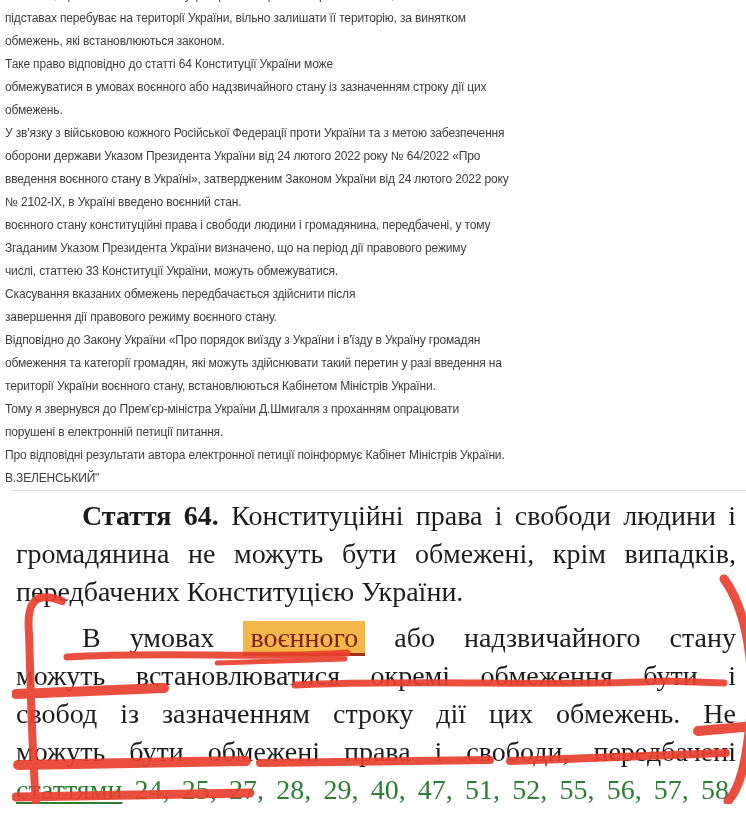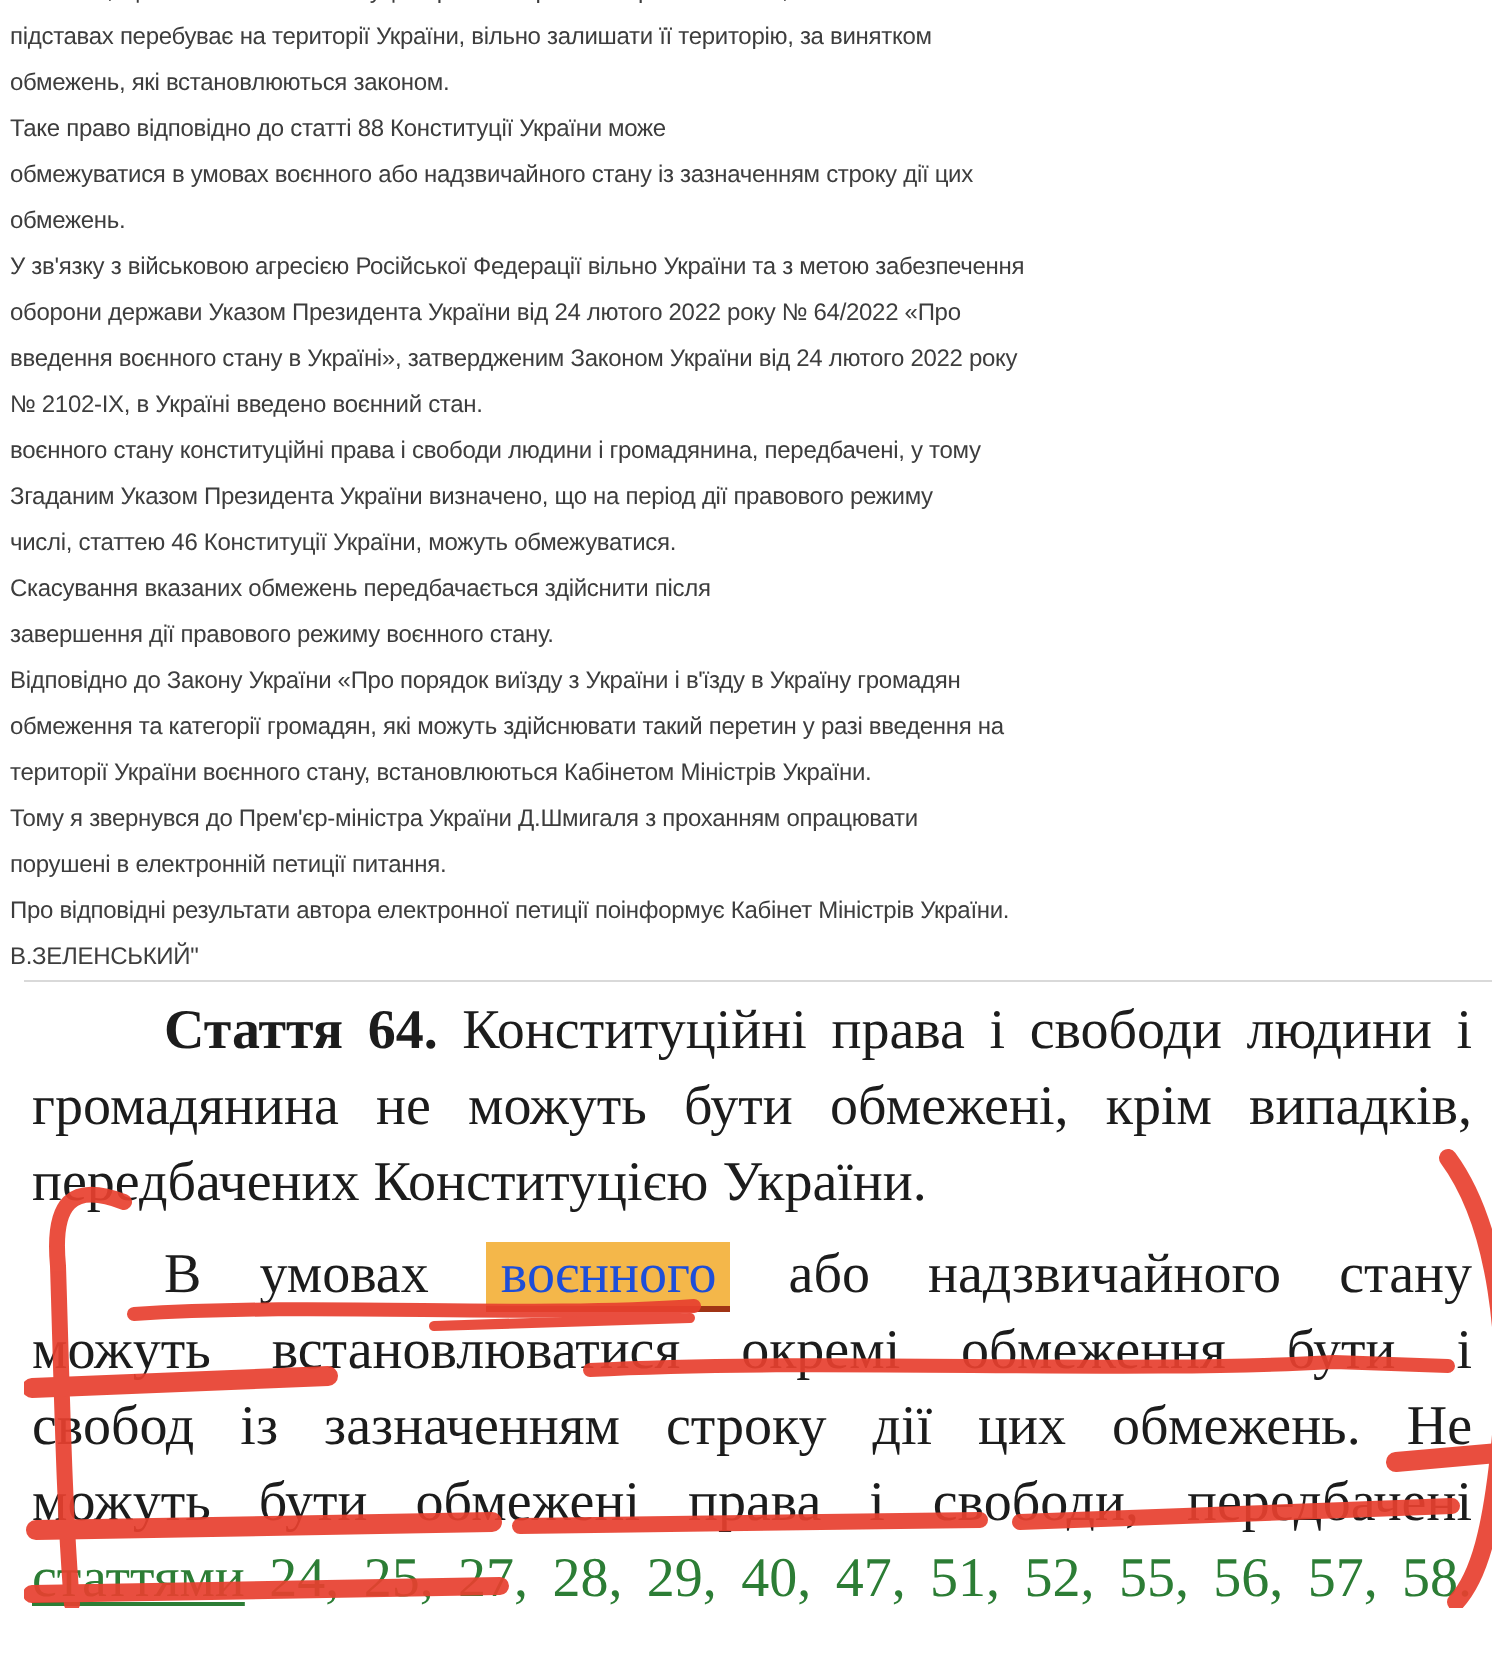--- a/index.html
+++ b/index.html
@@ -40,21 +40,21 @@
   }
   .bline.left{
     text-align:center;
     text-align-last:left;
   }
   .indent{display:inline-block;width:66px;}
   .bk-bold{font-weight:bold;}
   .para2{margin-top:8px;}
   .hl{
     background:#f4b74a;
-    color:#1d4ed8;
+    color:#7f1d1d;
     padding:1px 7px 0 7px;
     border-bottom:3px solid #a03415;
   }
   .green{color:#2c7d35;}
   .glink{
     text-decoration:underline;
     text-decoration-thickness:2px;
     text-underline-offset:3px;
   }
   .num{
@@ -67,30 +67,30 @@
     pointer-events:none;
   }
 </style>
 </head>
 <body>
 
 <div class="response">
   <div class="tline">зазначає, що статтею 33 Конституції України закріплено право кожного, хто на законних</div>
   <div class="tline">підставах перебуває на території України, вільно залишати її територію, за винятком</div>
   <div class="tline">обмежень, які встановлюються законом.</div>
-  <div class="tline">Таке право відповідно до статті 88 Конституції України може</div>
+  <div class="tline">Таке право відповідно до статті 64 Конституції України може</div>
   <div class="tline">обмежуватися в умовах воєнного або надзвичайного стану із зазначенням строку дії цих</div>
   <div class="tline">обмежень.</div>
-  <div class="tline">У зв'язку з військовою агресією Російської Федерації вільно України та з метою забезпечення</div>
+  <div class="tline">У зв'язку з військовою кожного Російської Федерації проти України та з метою забезпечення</div>
   <div class="tline">оборони держави Указом Президента України від 24 лютого 2022 року № 64/2022 «Про</div>
   <div class="tline">введення воєнного стану в Україні», затвердженим Законом України від 24 лютого 2022 року</div>
   <div class="tline">№ 2102-IX, в Україні введено воєнний стан.</div>
   <div class="tline">воєнного стану конституційні права і свободи людини і громадянина, передбачені, у тому</div>
   <div class="tline">Згаданим Указом Президента України визначено, що на період дії правового режиму</div>
-  <div class="tline">числі, статтею 46 Конституції України, можуть обмежуватися.</div>
+  <div class="tline">числі, статтею 33 Конституції України, можуть обмежуватися.</div>
   <div class="tline">Скасування вказаних обмежень передбачається здійснити після</div>
   <div class="tline">завершення дії правового режиму воєнного стану.</div>
   <div class="tline">Відповідно до Закону України «Про порядок виїзду з України і в'їзду в Україну громадян</div>
   <div class="tline">обмеження та категорії громадян, які можуть здійснювати такий перетин у разі введення на</div>
   <div class="tline">території України воєнного стану, встановлюються Кабінетом Міністрів України.</div>
   <div class="tline">Тому я звернувся до Прем'єр-міністра України Д.Шмигаля з проханням опрацювати</div>
   <div class="tline">порушені в електронній петиції питання.</div>
   <div class="tline">Про відповідні результати автора електронної петиції поінформує Кабінет Міністрів України.</div>
   <div class="tline">В.ЗЕЛЕНСЬКИЙ"</div>
 </div>

